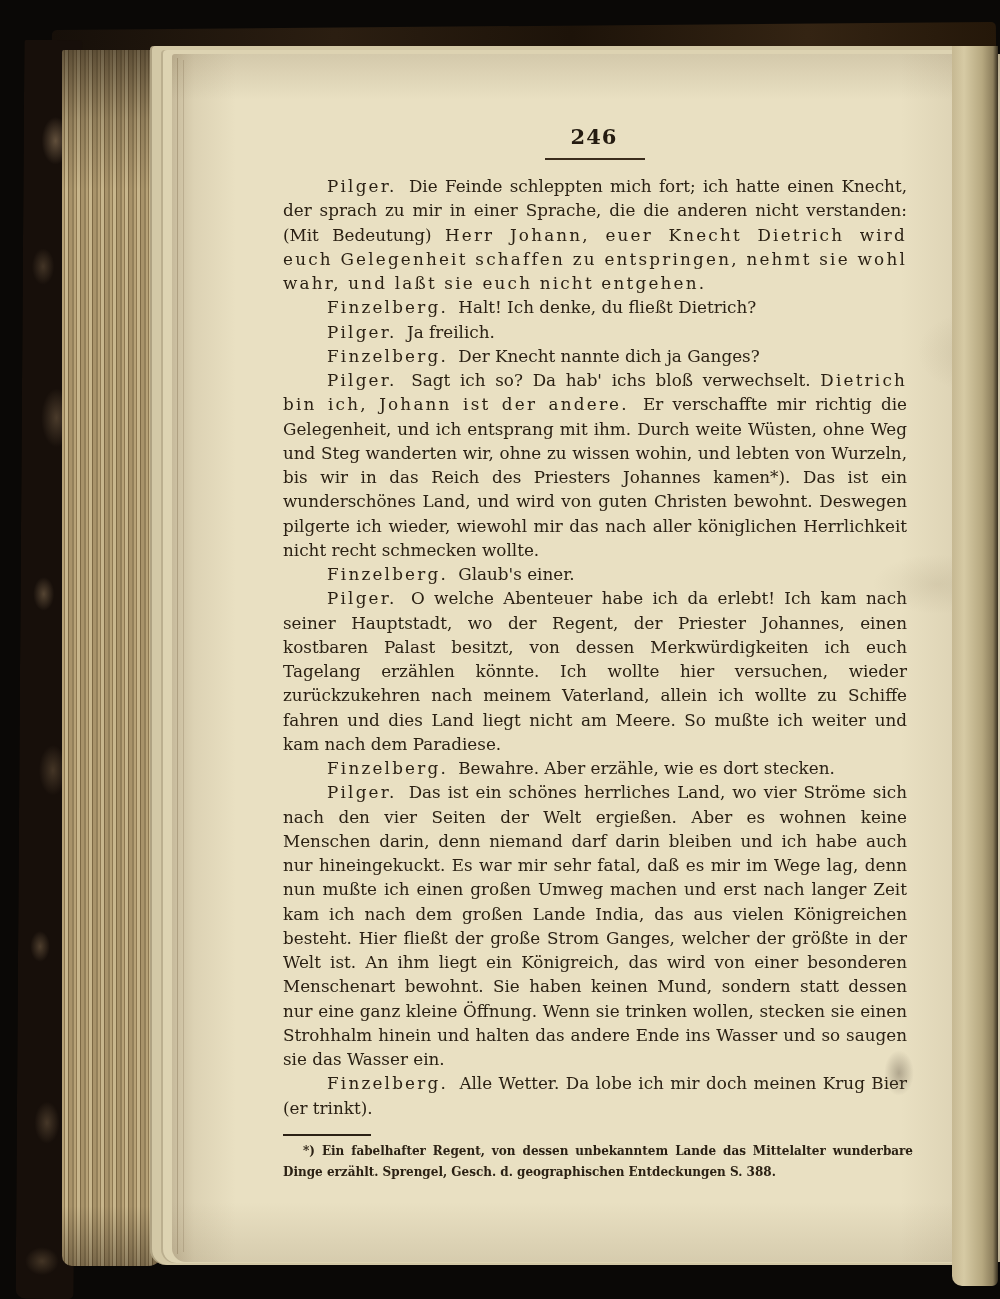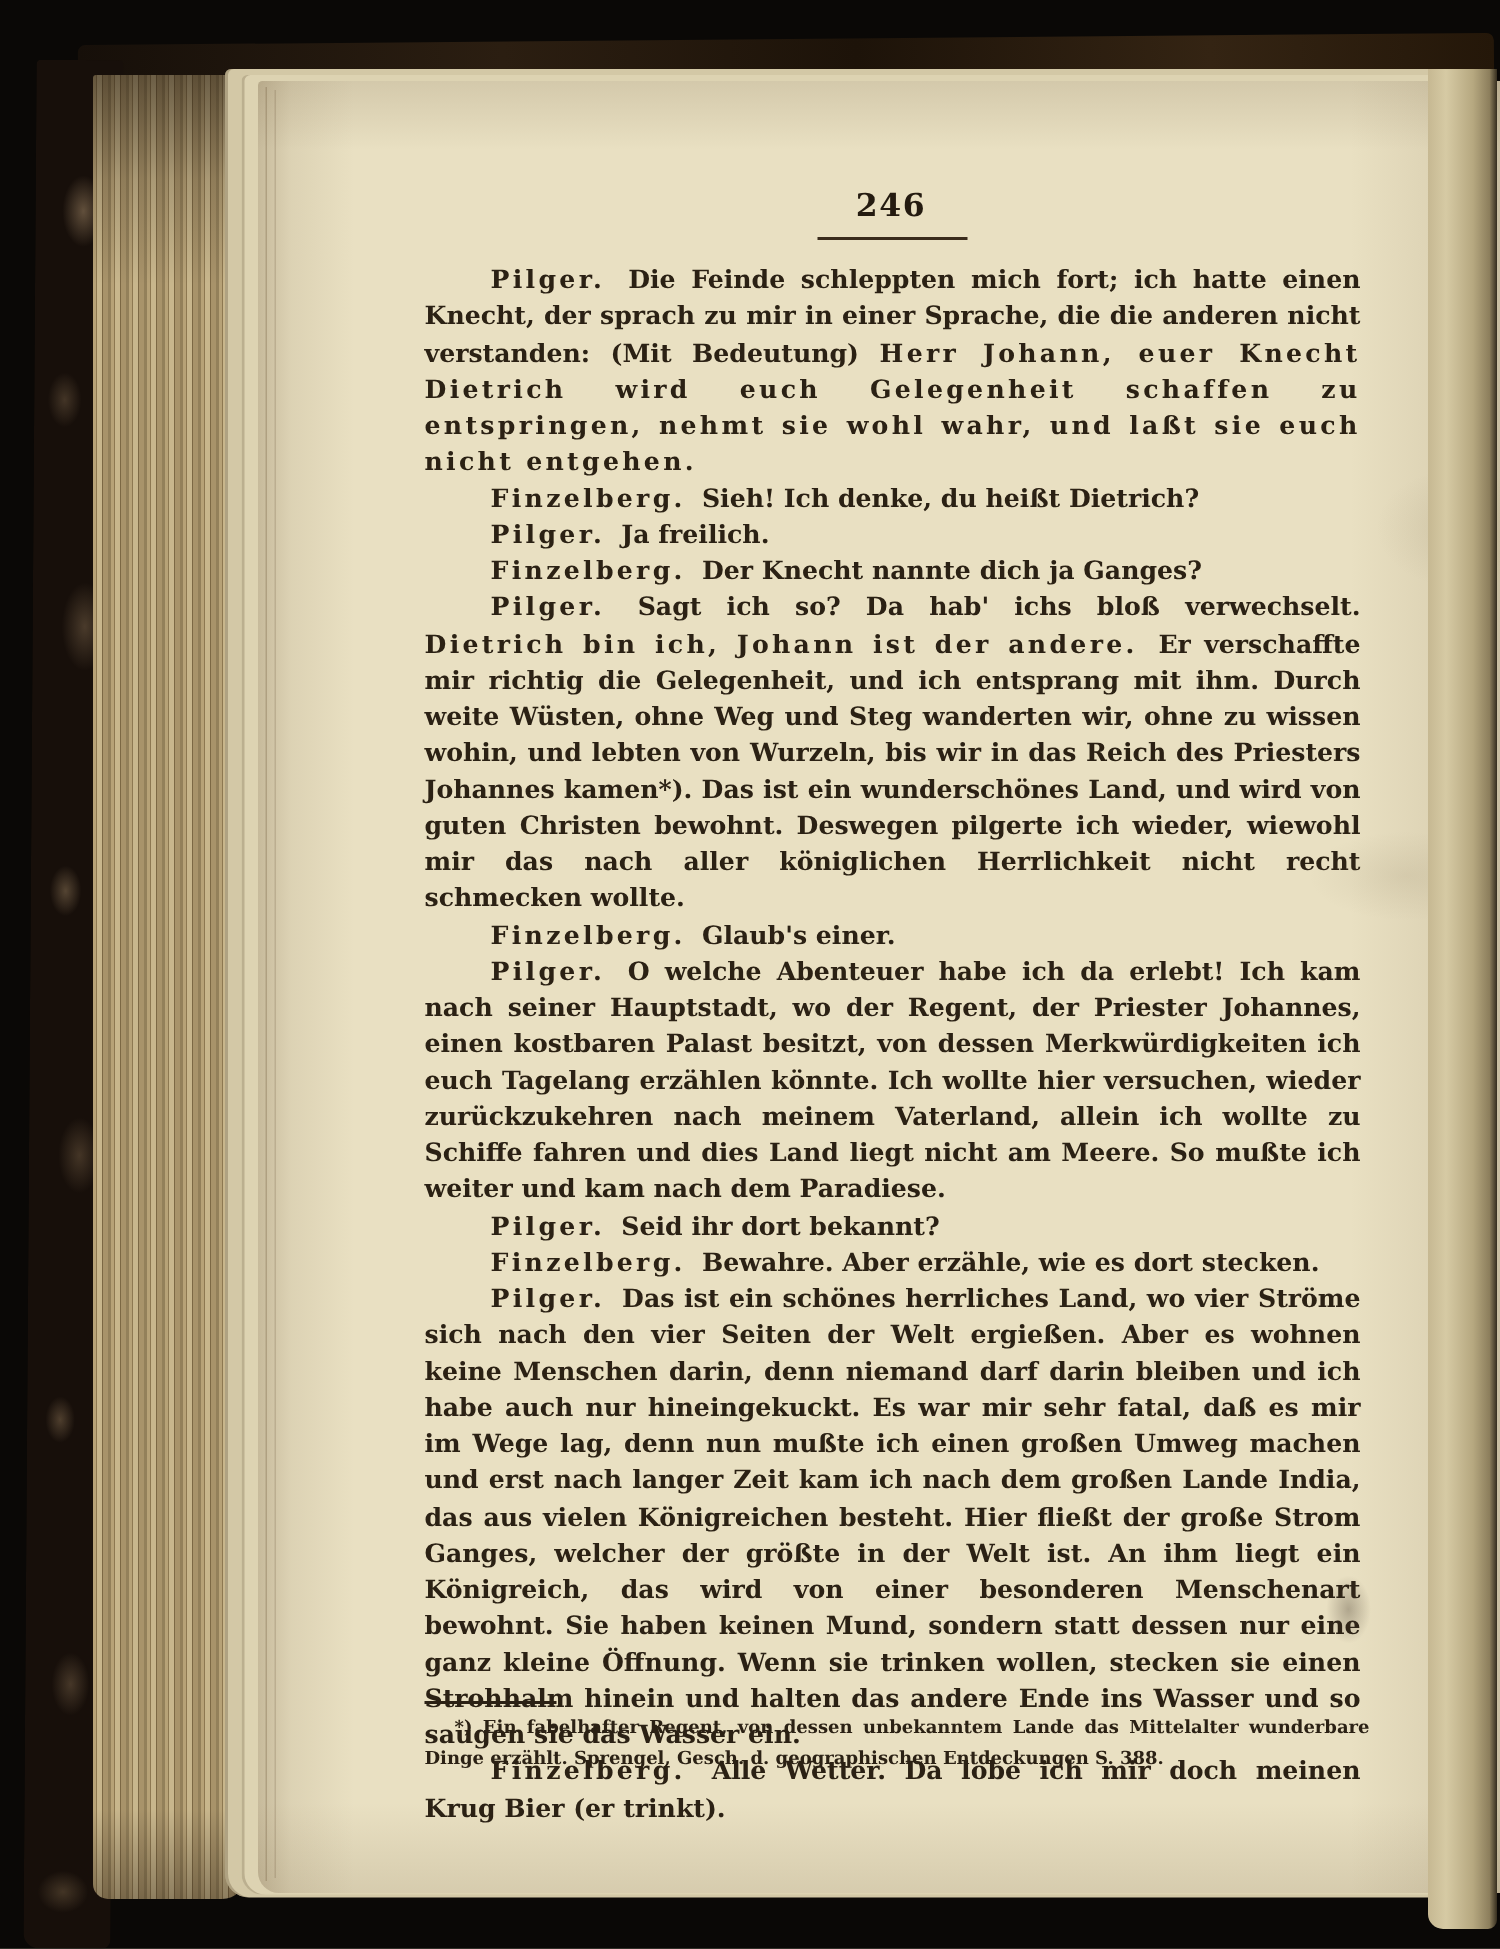--- a/index.html
+++ b/index.html
@@ -62,21 +62,21 @@
              background:linear-gradient(90deg,#c6b892 0px,#d6caa4 12px,#b6a880 30px,#8c7e5c 41px,#362e1f 46px);
              border-radius:0 0 6px 10px;}
 
   
   .page-number{position:absolute;left:111px;top:70px;width:622px;text-align:center;
                font-size:21px;font-weight:bold;letter-spacing:1px;color:#241b10;}
   .page-number-rule{position:absolute;left:373px;top:104px;width:100px;height:0;
                     border-top:2px solid #3a2c1c;}
   .text-block{position:absolute;left:111px;top:120px;width:624px;
               font-size:16.8px;line-height:24.25px;text-align:justify;
-              color:#2b2114;font-weight:bold;}
+              color:#2b2114;font-weight:normal;}
   .para{margin:0;text-indent:44px;}
   .seg{text-indent:0;}
   .seg.em{letter-spacing:2.2px;padding-right:5px;}
   .footnote-rule{position:absolute;left:111px;top:1080px;width:88px;height:0;
                  border-top:2px solid #2b2114;}
   .footnote{position:absolute;left:111px;top:1087px;width:630px;
             font-size:12px;line-height:21px;text-align:justify;text-indent:20px;
             color:#2b2114;font-weight:bold;}
 
   
@@ -99,27 +99,26 @@
 
   <div class="main-page">
     <div class="edge-line-1"></div>
     <div class="edge-line-2"></div>
 
     <div class="page-number">246</div>
     <div class="page-number-rule"></div>
 
     <div class="text-block">
         <p class="para"><span class="seg em">Pilger.</span><span class="seg"> Die Feinde schleppten mich fort; ich hatte einen Knecht, der sprach zu mir in einer Sprache, die die anderen nicht verstanden: (Mit Bedeutung) </span><span class="seg em">Herr Johann, euer Knecht Dietrich wird euch Gelegenheit schaffen zu entspringen, nehmt sie wohl wahr, und laßt sie euch nicht entgehen.</span></p>
-        <p class="para"><span class="seg em">Finzelberg.</span><span class="seg"> Sieh! Ich denke, du heißt Dietrich?</span></p>
+        <p class="para"><span class="seg em">Finzelberg.</span><span class="seg"> Halt! Ich denke, du fließt Dietrich?</span></p>
         <p class="para"><span class="seg em">Pilger.</span><span class="seg"> Ja freilich.</span></p>
         <p class="para"><span class="seg em">Finzelberg.</span><span class="seg"> Der Knecht nannte dich ja Ganges?</span></p>
         <p class="para"><span class="seg em">Pilger.</span><span class="seg"> Sagt ich so? Da hab' ichs bloß verwechselt. </span><span class="seg em">Dietrich bin ich, Johann ist der andere.</span><span class="seg"> Er verschaffte mir richtig die Gelegenheit, und ich entsprang mit ihm. Durch weite Wüsten, ohne Weg und Steg wanderten wir, ohne zu wissen wohin, und lebten von Wurzeln, bis wir in das Reich des Priesters Johannes kamen*). Das ist ein wunderschönes Land, und wird von guten Christen bewohnt. Deswegen pilgerte ich wieder, wiewohl mir das nach aller königlichen Herrlichkeit nicht recht schmecken wollte.</span></p>
         <p class="para"><span class="seg em">Finzelberg.</span><span class="seg"> Glaub's einer.</span></p>
         <p class="para"><span class="seg em">Pilger.</span><span class="seg"> O welche Abenteuer habe ich da erlebt! Ich kam nach seiner Hauptstadt, wo der Regent, der Priester Johannes, einen kostbaren Palast besitzt, von dessen Merkwürdigkeiten ich euch Tagelang erzählen könnte. Ich wollte hier versuchen, wieder zurückzukehren nach meinem Vaterland, allein ich wollte zu Schiffe fahren und dies Land liegt nicht am Meere. So mußte ich weiter und kam nach dem Paradiese.</span></p>
-        <p class="para"><span class="seg em">Pilger.</span><span class="seg"> Seid ihr dort bekannt?</span></p>
         <p class="para"><span class="seg em">Finzelberg.</span><span class="seg"> Bewahre. Aber erzähle, wie es dort stecken.</span></p>
         <p class="para"><span class="seg em">Pilger.</span><span class="seg"> Das ist ein schönes herrliches Land, wo vier Ströme sich nach den vier Seiten der Welt ergießen. Aber es wohnen keine Menschen darin, denn niemand darf darin bleiben und ich habe auch nur hineingekuckt. Es war mir sehr fatal, daß es mir im Wege lag, denn nun mußte ich einen großen Umweg machen und erst nach langer Zeit kam ich nach dem großen Lande India, das aus vielen Königreichen besteht. Hier fließt der große Strom Ganges, welcher der größte in der Welt ist. An ihm liegt ein Königreich, das wird von einer besonderen Menschenart bewohnt. Sie haben keinen Mund, sondern statt dessen nur eine ganz kleine Öffnung. Wenn sie trinken wollen, stecken sie einen Strohhalm hinein und halten das andere Ende ins Wasser und so saugen sie das Wasser ein.</span></p>
         <p class="para"><span class="seg em">Finzelberg.</span><span class="seg"> Alle Wetter. Da lobe ich mir doch meinen Krug Bier (er trinkt).</span></p>
       </div>
 
     <div class="footnote-rule"></div>
     <div class="footnote">*) Ein fabelhafter Regent, von dessen unbekanntem Lande das Mittelalter wunderbare Dinge erzählt. Sprengel, Gesch. d. geographischen Entdeckungen S. 388.</div>
 
     <div class="ghost-1"></div>
     <div class="ghost-2"></div>

